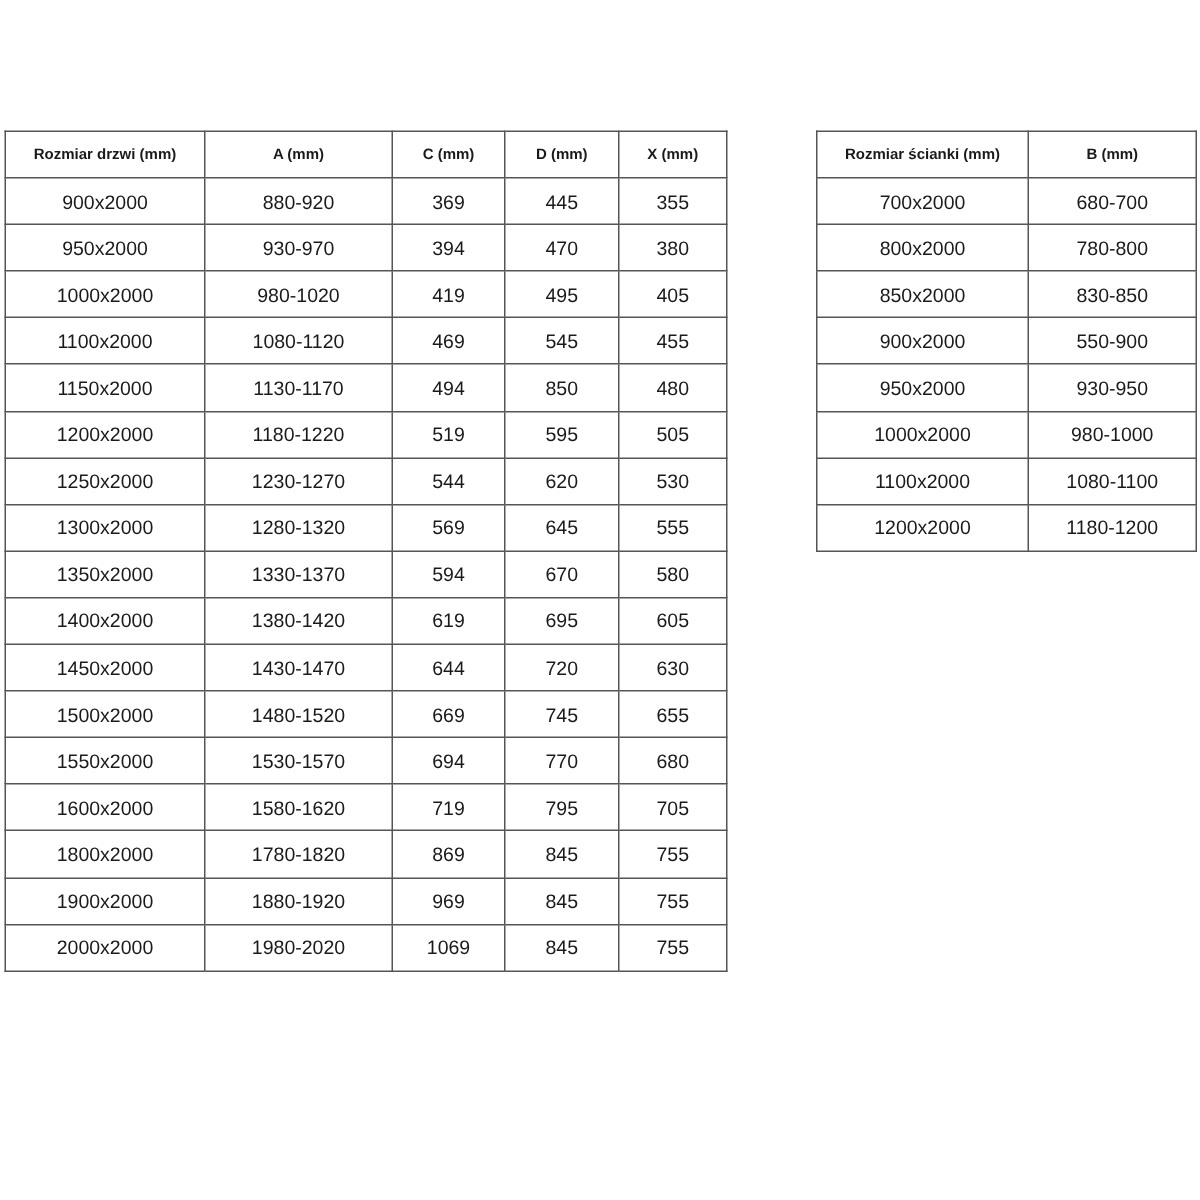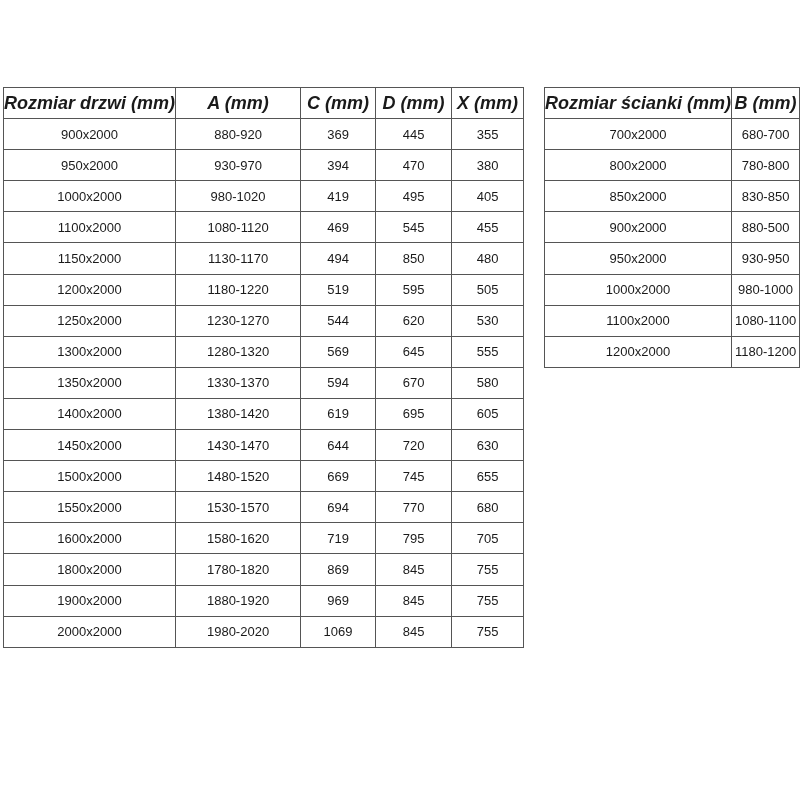--- a/index.html
+++ b/index.html
@@ -23,23 +23,22 @@
   th, td {
     border: 1px solid #555555;
     text-align: center;
     vertical-align: middle;
     padding: 0;
     height: 30.1px;
     overflow: hidden;
     white-space: nowrap;
   }
   th {
-    font-size: 18px;
+    font-size: 10px;
     font-weight: bold;
-    font-style: italic;
   }
   td {
     font-size: 13px;
     font-weight: normal;
   }
   .door-table { left: 3px; top: 87px; }
   .door-table .dc1 { width: 133px; }
   .door-table .dc2 { width: 125px; }
   .door-table .dc3 { width: 75px; }
   .door-table .dc4 { width: 76px; }
@@ -211,21 +210,21 @@
       <tr>
         <td>800x2000</td>
         <td>780-800</td>
       </tr>
       <tr>
         <td>850x2000</td>
         <td>830-850</td>
       </tr>
       <tr>
         <td>900x2000</td>
-        <td>880-500</td>
+        <td>550-900</td>
       </tr>
       <tr>
         <td>950x2000</td>
         <td>930-950</td>
       </tr>
       <tr>
         <td>1000x2000</td>
         <td>980-1000</td>
       </tr>
       <tr>

